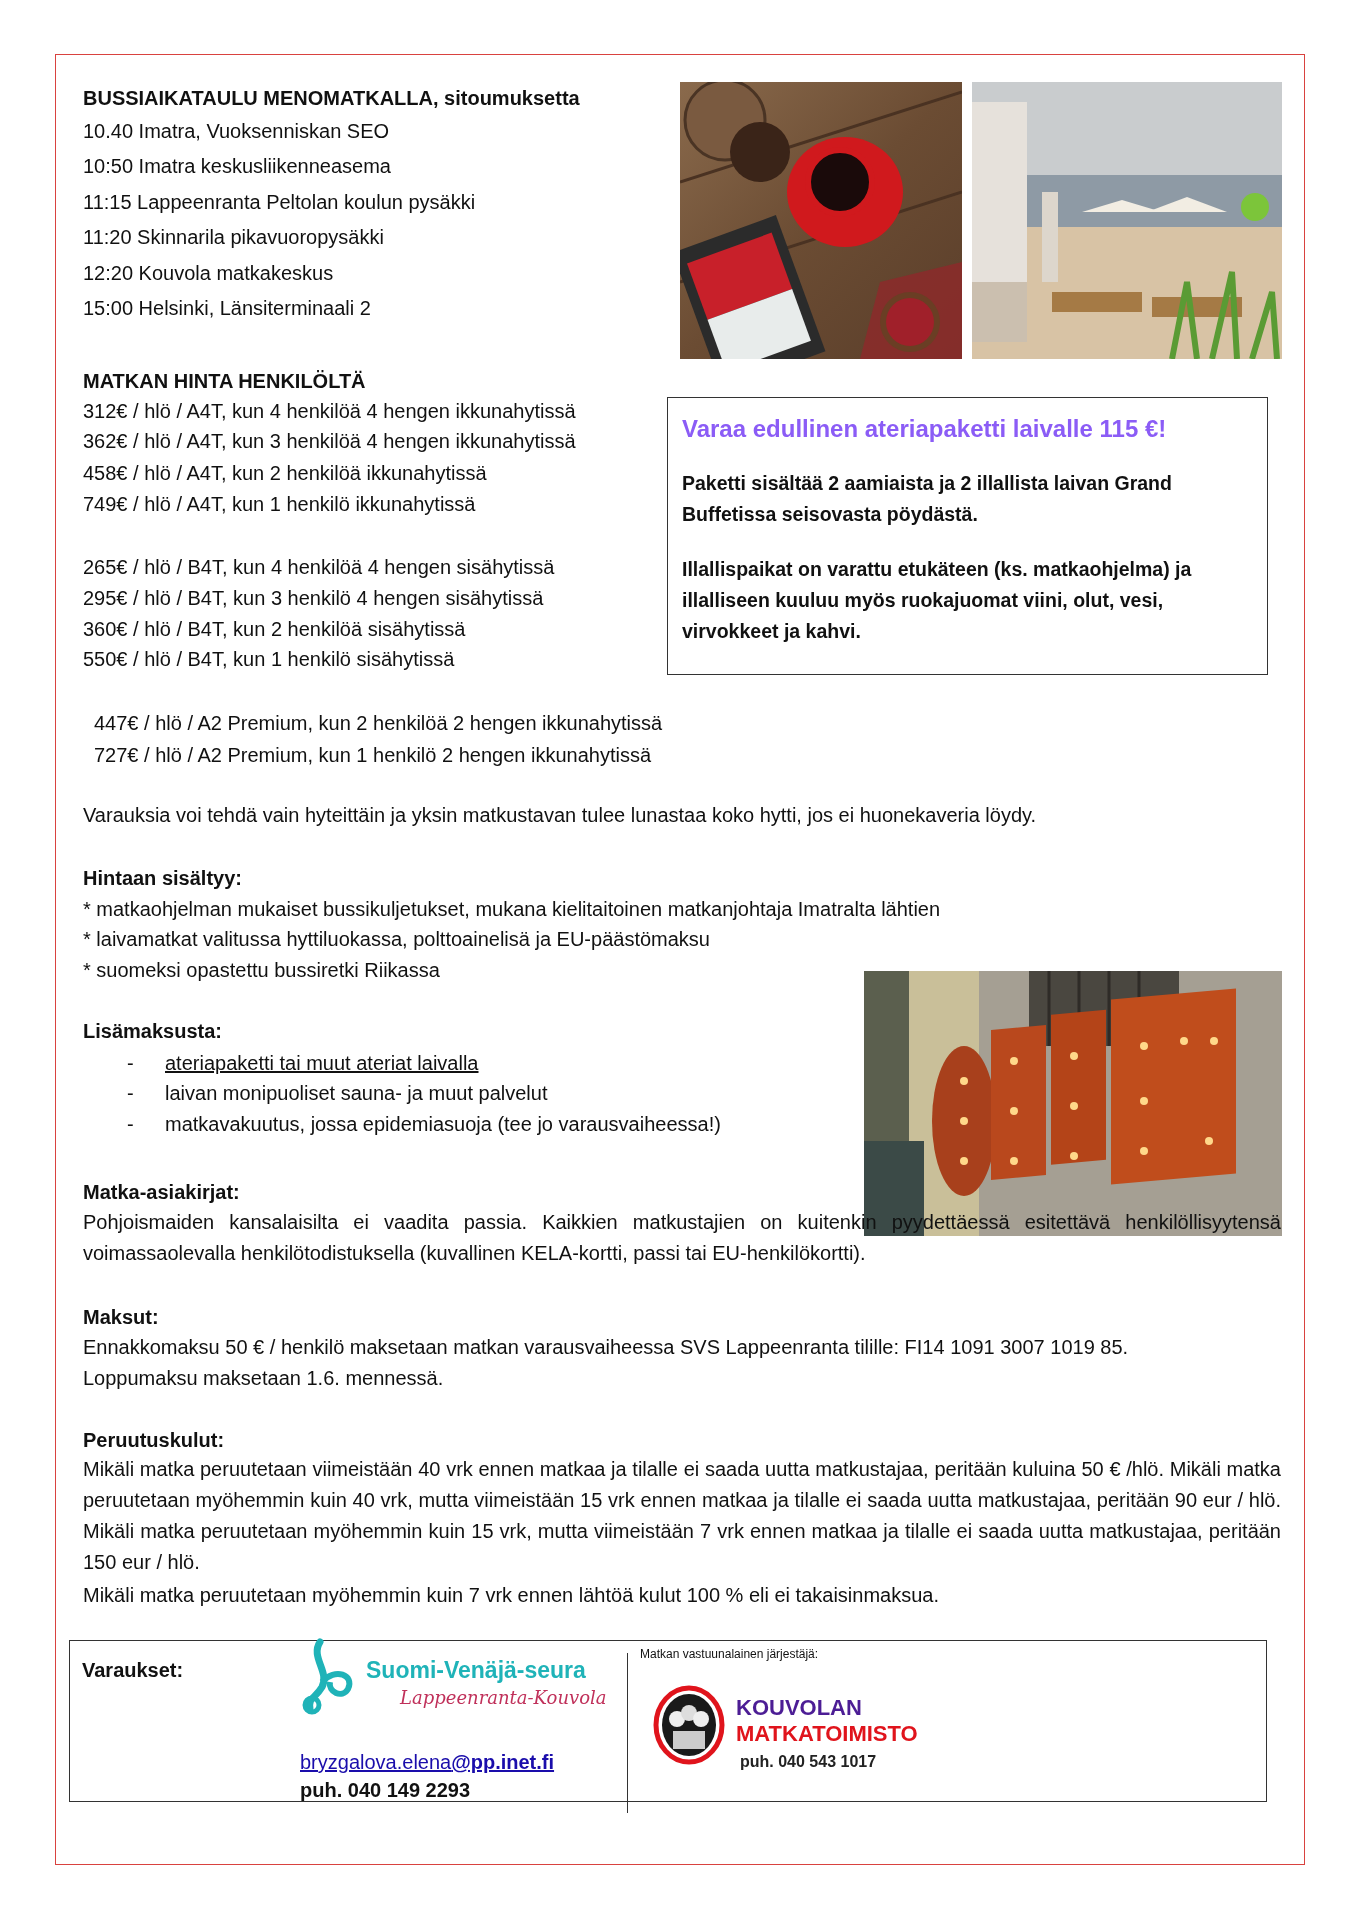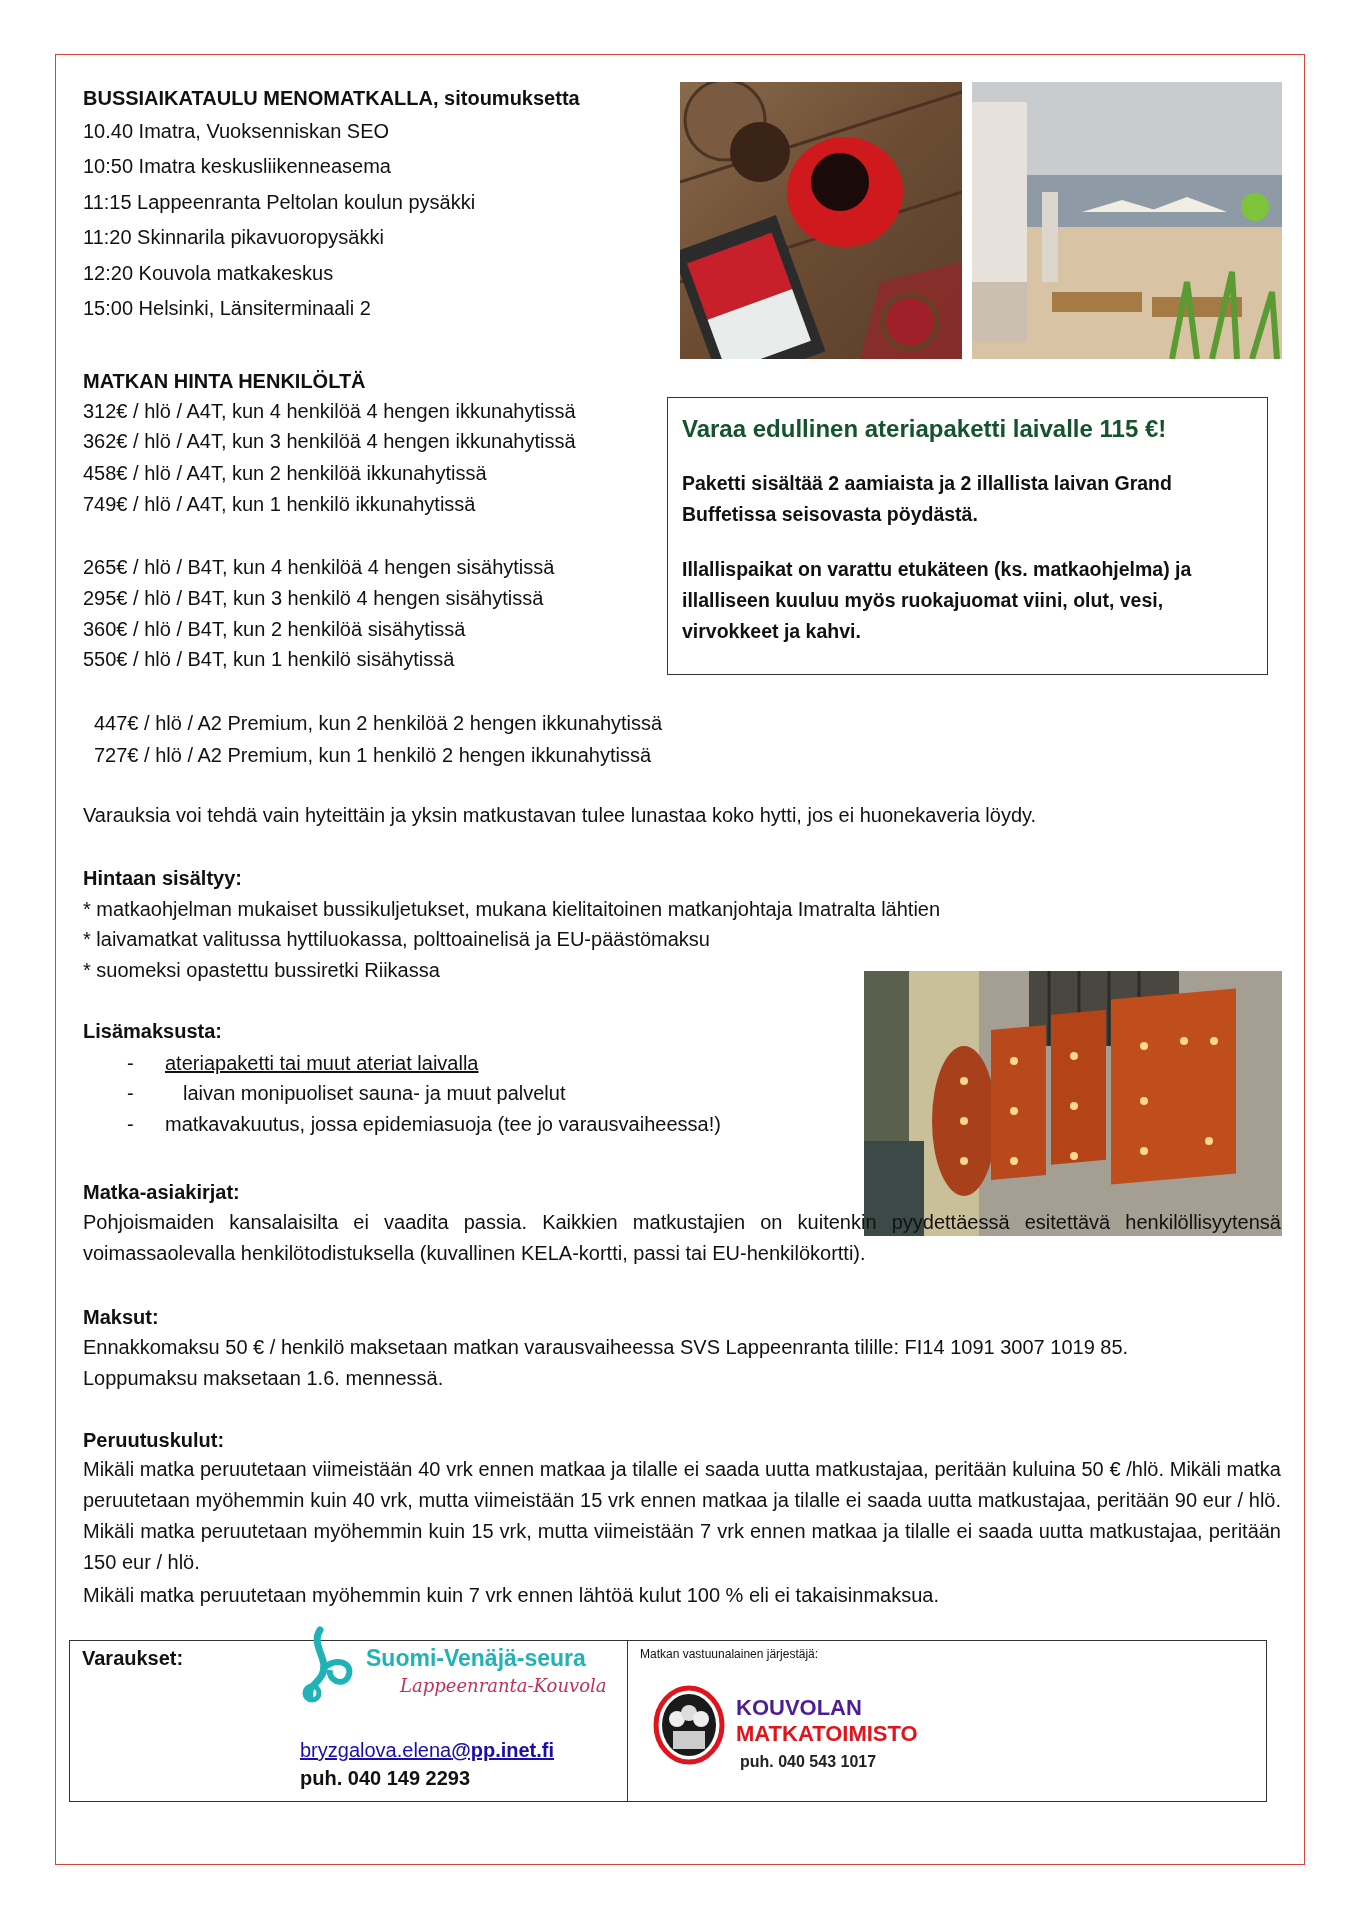--- a/index.html
+++ b/index.html
@@ -6,27 +6,27 @@
   body { width:1358px; height:1920px; position:relative; overflow:hidden;
          font-family:"Liberation Sans", sans-serif; color:#111; }
   .page-border { position:absolute; left:55px; top:54px; width:1250px; height:1811px;
                  border:1.5px solid #d9423f; box-sizing:border-box; }
   .t { position:absolute; left:83px; font-size:20px; line-height:24px; white-space:nowrap; }
   .b { font-weight:bold; }
   .just { position:absolute; left:83px; width:1198px; font-size:20px; line-height:31px; text-align:justify; }
   .photo { position:absolute; overflow:hidden; }
   .infobox { position:absolute; left:667px; top:397px; width:601px; height:278px;
              border:1.5px solid #333; box-sizing:border-box; padding:14px 14px; }
-  .infobox .head { color:#14532d; font-weight:bold; font-size:24px; line-height:30px; margin-top:2px; }
+  .infobox .head { color:#8b5cf6; font-weight:bold; font-size:24px; line-height:30px; margin-top:2px; }
   .infobox p { margin:0; font-weight:bold; font-size:19.5px; line-height:31px; }
   .infobox .sp { height:24px; }
   .footer { position:absolute; left:69px; top:1640px; width:1198px; height:162px;
             border:1.5px solid #333; box-sizing:border-box; display:flex; }
   .fcell { position:relative; height:100%; box-sizing:border-box; }
-  .fleft { width:558px; border-right:1.5px solid #333; }
+  .fleft { width:558px; border-right:1.5px solid #333;margin-top:12px; }
   .fright { flex:1; }
   .email { color:#1a0dab; text-decoration:underline; }
   .dash { position:absolute; left:127px; font-size:20px; line-height:24px; }
   .ditem { position:absolute; left:165px; font-size:20px; line-height:24px; white-space:nowrap; }
 </style>
 </head>
 <body>
 
 <div class="page-border"></div>
 
@@ -143,21 +143,21 @@
         <circle cx="345" cy="170" r="4"></circle>
     </g>
     <rect x="0" y="170" width="60" height="95" fill="#3b4a47"></rect>
   </svg>
 </div>
 
 <div class="t b" style="top:1019px;">Lisämaksusta:</div>
 <div class="dash" style="top:1051px;">-</div>
 <div class="ditem" style="top:1051px;text-decoration:underline;">ateriapaketti tai muut ateriat laivalla</div>
 <div class="dash" style="top:1081px;">-</div>
-<div class="ditem" style="top:1081px;margin-left:18px;">laivan monipuoliset sauna- ja muut palvelut</div>
+<div class="ditem" style="top:1081px;">laivan monipuoliset sauna- ja muut palvelut</div>
 <div class="dash" style="top:1112px;">-</div>
 <div class="ditem" style="top:1112px;">matkavakuutus, jossa epidemiasuoja (tee jo varausvaiheessa!)</div>
 
 <div class="t b" style="top:1180px;">Matka-asiakirjat:</div>
 <div class="just" style="top:1207px;">Pohjoismaiden kansalaisilta ei vaadita passia. Kaikkien matkustajien on kuitenkin pyydettäessä esitettävä henkilöllisyytensä voimassaolevalla henkilötodistuksella (kuvallinen KELA-kortti, passi tai EU-henkilökortti).</div>
 
 <div class="t b" style="top:1305px;">Maksut:</div>
 <div class="t" style="top:1335px;">Ennakkomaksu 50 € / henkilö maksetaan matkan varausvaiheessa SVS Lappeenranta tilille: FI14 1091 3007 1019 85.</div>
 <div class="t" style="top:1366px;">Loppumaksu maksetaan 1.6. mennessä.</div>
 

